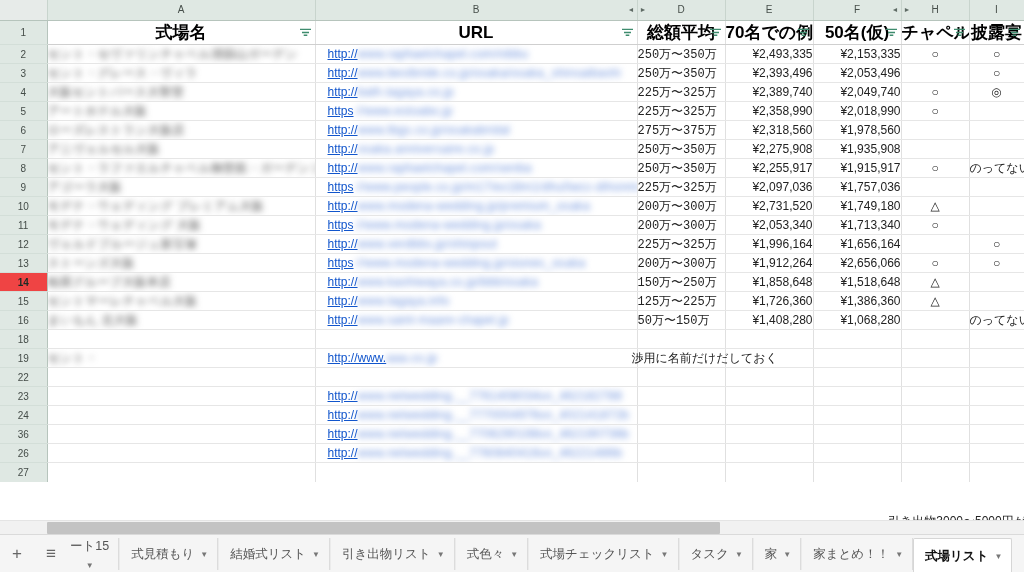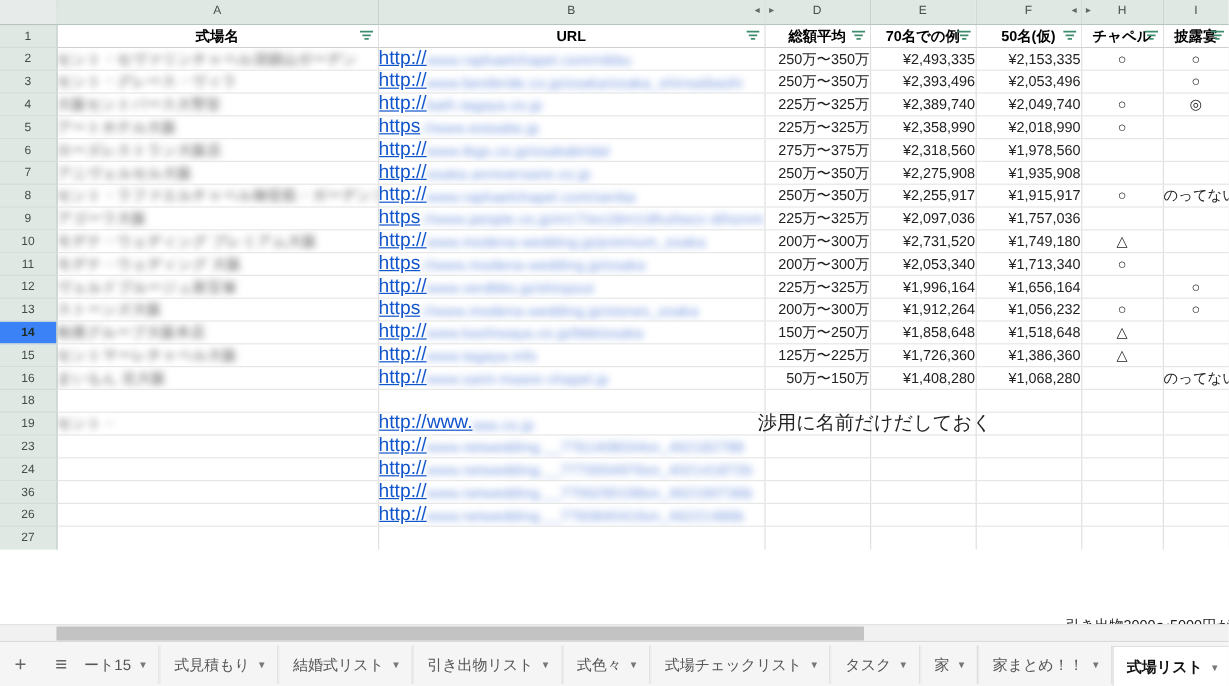--- a/index.html
+++ b/index.html
@@ -43,45 +43,45 @@
   .rowhdr {
     width: 47px;
     background: #dfe8e3;
     border-right: 1px solid #b6c4bc;
     border-bottom: 1px solid #d3ded8;
     font-size: 10px; color: #444c48;
     text-align: center;
     vertical-align: middle;
     user-select: none;
   }
-  .rowhdr.sel { background: #3b82f6; color:#1c2b25; font-weight: bold; }
+  .rowhdr.sel { background: #ef4444; color:#1c2b25; font-weight: bold; }
 
   td.cell {
     border-right: 1px solid #e0e0e0;
     border-bottom: 1px solid #e6e6e6;
     font-size: 12px;
     color: #222;
     height: 19px;
     vertical-align: middle;
     overflow: hidden;
     white-space: nowrap;
     background: #fff;
     padding: 0 3px;
   }
   td.cell.hdrrow {
-    font-weight: bold; text-align:center; font-size:12px;
+    font-weight: bold; text-align:center; font-size:17px;
     border-bottom: 1px solid #cfcfcf;
     position: relative;
     color:#000;
   }
   .num { text-align: right; padding-right: 5px; font-size:11.5px; }
   .ctr { text-align: center; }
-  .rangecell { text-align:right; font-size:11.5px; color:#333; }
-
-  a.link { color:#1155cc; text-decoration: underline; font-size:16px; }
+  .rangecell { text-align:left; font-size:11.5px; color:#333;font-family:Liberation Mono, monospace; }
+
+  a.link { color:#1155cc; text-decoration: underline; font-size:12px;margin-left:12px; }
 
   
   .blur {
     display:inline-block;
     filter: blur(3.2px);
     color:#555;
     font-size:12px;
     letter-spacing:0.3px;
     vertical-align: middle;
   }
@@ -128,23 +128,23 @@
     user-select:none;
   }
   .tab:first-child { border-left:none; }
   .tab.active {
     background:#ffffff; color:#111; font-weight:bold;
     border:1px solid #d6d6d6; border-bottom:none;
     border-radius:2px 2px 0 0;
     height:35px; margin-top:3px;
   }
   .tab .caret { font-size:8px; color:#777; }
-  .tab.clipped-left { padding-left:2px; }
+  .tab.clipped-left { padding-left:2px;flex-direction:column; }
   .note-clip { position:relative; overflow:hidden; }
-  .note-clip span { position:absolute; left:-6px; top:50%; transform:translateY(-50%); white-space:nowrap; font-size:16px; }
+  .note-clip span { position:absolute; left:-6px; top:50%; transform:translateY(-50%); white-space:nowrap; font-size:12px; }
 
   .partial-row td { border-bottom:none; }
 </style>
 </head>
 <body>
 
 <div id="app">
 
   <div id="grid-wrap">
     <table class="sheet">
@@ -356,21 +356,21 @@
             <td class="cell num"><span>¥1,656,164</span></td>
             <td class="cell ctr"><span></span></td>
             <td class="cell ctr"><span>○</span></td>
           </tr>
           <tr>
             <td class="rowhdr"><span>13</span></td>
             <td class="cell"><span class="blur dark">ストーンズ大阪</span></td>
             <td class="cell"><a class="link" href="#">https</a><span class="blur linkish">://www.modena-wedding.jp/stones_osaka</span></td>
             <td class="cell rangecell"><span>200万〜300万</span></td>
             <td class="cell num"><span>¥1,912,264</span></td>
-            <td class="cell num"><span>¥1,056,232</span></td>
+            <td class="cell num"><span>¥2,656,066</span></td>
             <td class="cell ctr"><span>○</span></td>
             <td class="cell ctr"><span>○</span></td>
           </tr>
           <tr>
             <td class="rowhdr sel"><span>14</span></td>
             <td class="cell"><span class="blur dark">柏屋グループ大阪本店</span></td>
             <td class="cell"><a class="link" href="#">http://</a><span class="blur linkish">www.kashiwaya.co.jp/bbb/osaka</span></td>
             <td class="cell rangecell"><span>150万〜250万</span></td>
             <td class="cell num"><span>¥1,858,648</span></td>
             <td class="cell num"><span>¥1,518,648</span></td>
@@ -407,20 +407,30 @@
             <td class="cell ctr"><span></span></td>
             <td class="cell ctr"><span></span></td>
           </tr>
           <tr>
             <td class="rowhdr"><span>19</span></td>
             <td class="cell"><span class="blur dark">セント・</span></td>
             <td class="cell"><a class="link" href="#">http://www.</a><span class="blur linkish">aaa.co.jp</span></td>
             <td class="cell note-clip" style="overflow: visible;">
               <span style="width: 260px;">渉用に名前だけだしておく</span>
             </td>
+            <td class="cell num"><span></span></td>
+            <td class="cell num"><span></span></td>
+            <td class="cell ctr"><span></span></td>
+            <td class="cell ctr"><span></span></td>
+          </tr>
+          <tr>
+            <td class="rowhdr"><span>22</span></td>
+            <td class="cell"></td>
+            <td class="cell"></td>
+            <td class="cell rangecell"><span></span></td>
             <td class="cell num"><span></span></td>
             <td class="cell num"><span></span></td>
             <td class="cell ctr"><span></span></td>
             <td class="cell ctr"><span></span></td>
           </tr>
           <tr>
             <td class="rowhdr"><span>23</span></td>
             <td class="cell"></td>
             <td class="cell"><a class="link" href="#">http://</a><span class="blur linkish">www.netwedding.__7761408034sn_462182788</span></td>
             <td class="cell rangecell"><span></span></td>

